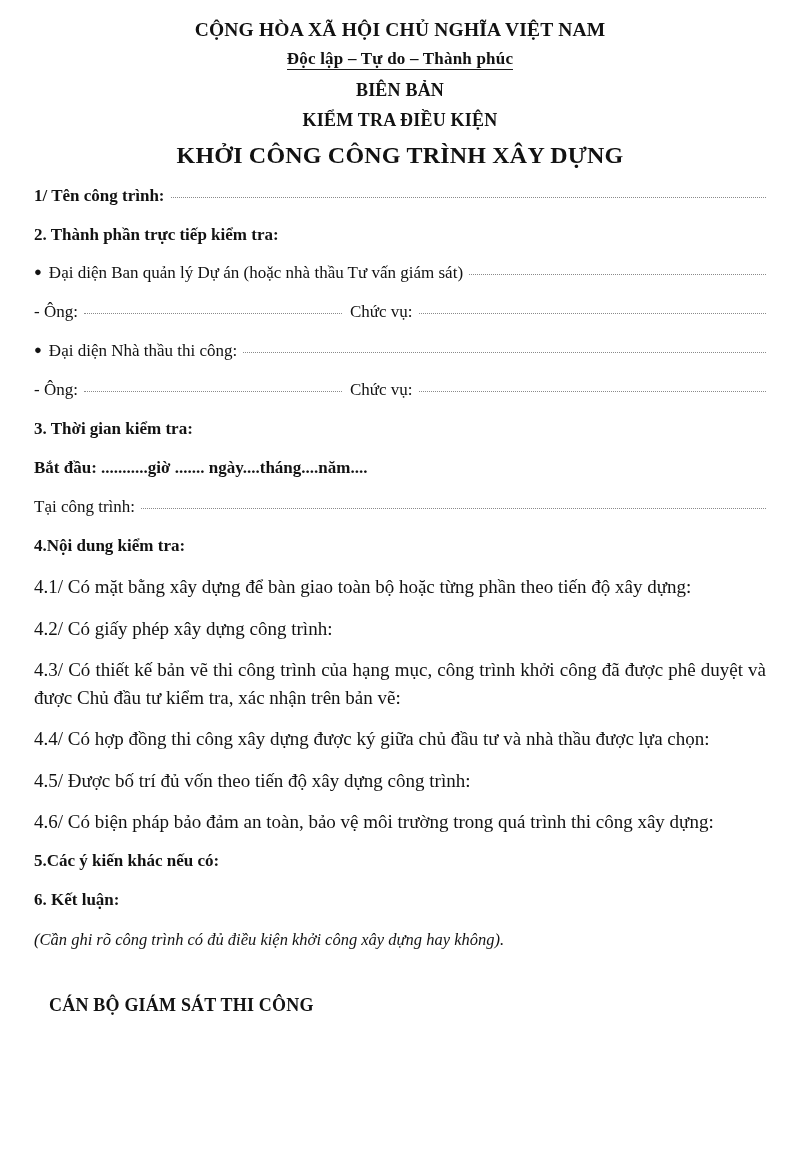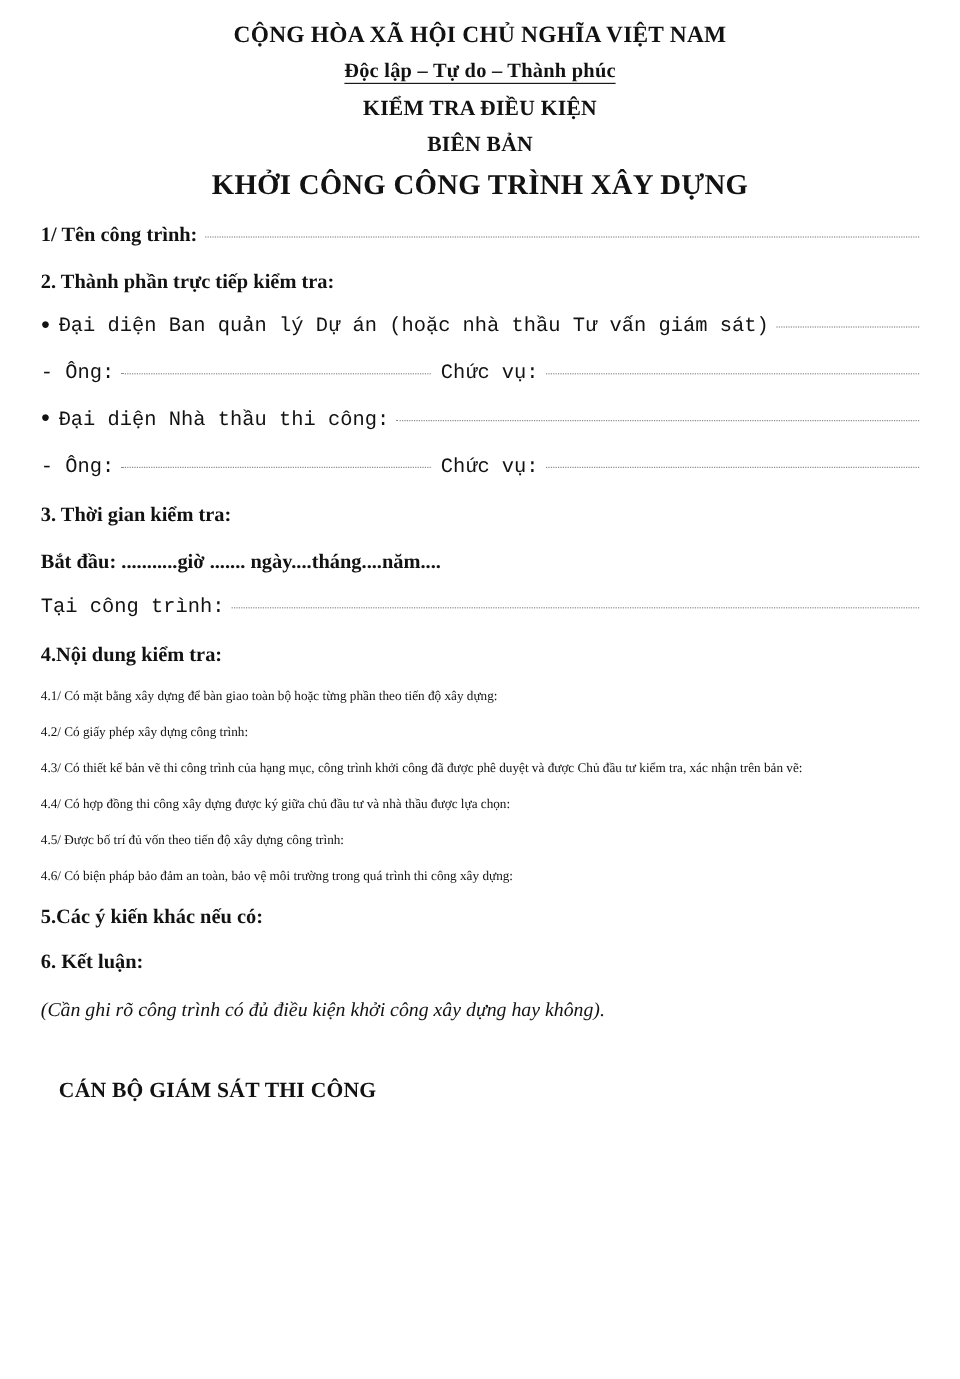--- a/index.html
+++ b/index.html
@@ -74,21 +74,20 @@
     display: flex;
     align-items: baseline;
     white-space: nowrap;
   }
 
   .label-bold {
     font-weight: bold;
   }
   .label-plain {
     font-weight: normal;
-    font-family: Liberation Mono, monospace;
   }
 
   
   .leader {
     flex: 1 1 auto;
     min-width: 10px;
     border-bottom: 1.5px dotted #8a8a8a;
     position: relative;
     top: -3px;
     margin-left: 6px;
@@ -115,21 +114,21 @@
 
   .plain-row {
     font-size: 17px;
     line-height: 1.32;
     margin-bottom: 16.5px;
     white-space: nowrap;
     font-weight: bold;
   }
 
   .item {
-    font-size: 11px;
+    font-size: 19px;
     line-height: 1.45;
     margin-bottom: 14px;
     text-align: justify;
     text-justify: inter-word;
   }
   .item.wrap { white-space: normal; }
 
   .note-italic {
     font-size: 16.5px;
     font-style: italic;
@@ -158,22 +157,22 @@
   }
 </style>
 </head>
 <body>
 
 <div class="page">
 
   <div class="heading-block">
     <div class="h-line h-nation">CỘNG HÒA XÃ HỘI CHỦ NGHĨA VIỆT NAM</div>
     <div class="h-line h-motto"><span class="ul">Độc lập – Tự do – Thành phúc</span></div>
+    <div class="h-line h-doctype">BIÊN BẢN</div>
     <div class="h-line h-sub1">KIỂM TRA ĐIỀU KIỆN</div>
-    <div class="h-line h-doctype">BIÊN BẢN</div>
     <div class="h-line h-sub2">KHỞI CÔNG CÔNG TRÌNH XÂY DỰNG</div>
   </div>
 
   <div class="body-block">
 
     <div class="row">
       <span class="label-bold">1/ Tên công trình:</span>
       <span class="leader"></span>
     </div>
 

